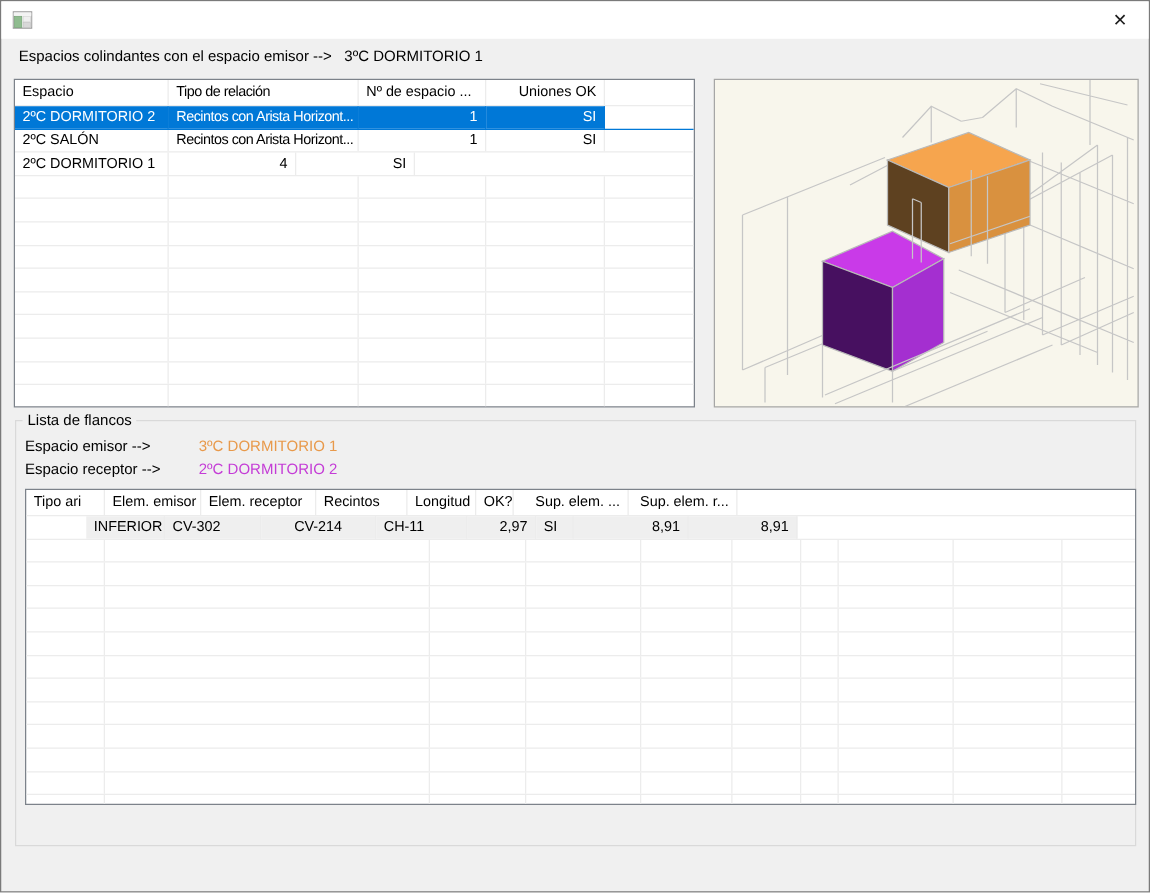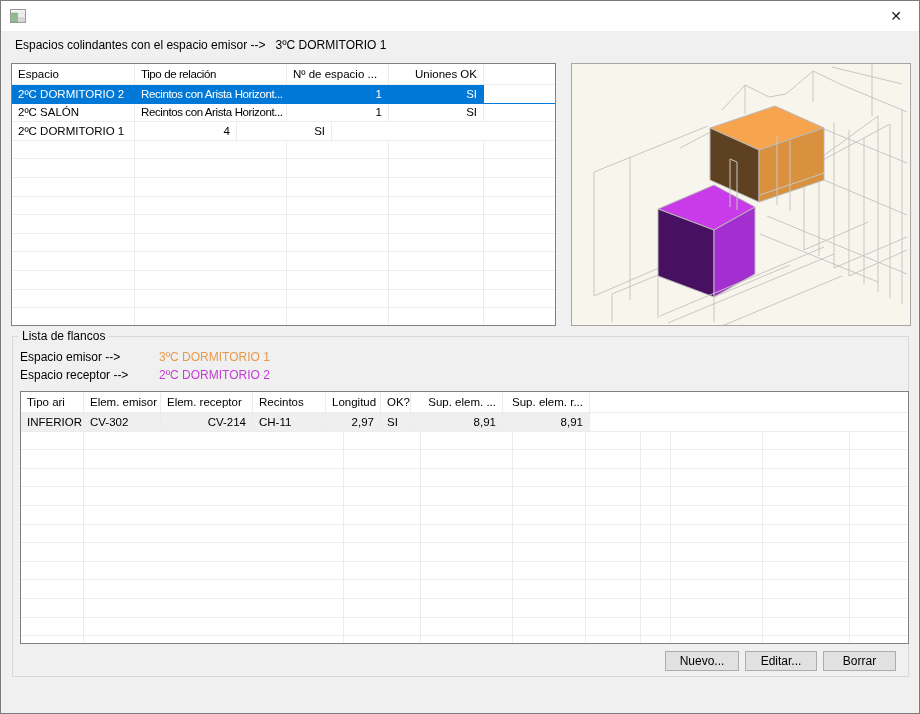--- a/index.html
+++ b/index.html
@@ -234,23 +234,23 @@
           <div class="td" style="width: 77px; text-align: left;">Elem. emisor</div>
           <div class="td" style="width: 92px; text-align: left;">Elem. receptor</div>
           <div class="td" style="width: 73px; text-align: left;">Recintos</div>
           <div class="td" style="width: 55px; text-align: left;">Longitud</div>
           <div class="td" style="width: 30px; text-align: left;">OK?</div>
           <div class="td" style="width: 92px; text-align: right;">Sup. elem. ...</div>
           <div class="td" style="width: 87px; text-align: right;">Sup. elem. r...</div>
           <div class="td fill"></div>
         </div>
         <div class="tr sel">
-          <div class="td cell" style="width: 63px; text-align: left;">INFERIOR</div>
+          <div class="td cell" style="width: 63px; text-align: left; margin-left: 48px;">INFERIOR</div>
           <div class="td cell" style="width: 77px; text-align: left;">CV-302</div>
-          <div class="td cell" style="width: 92px; text-align: right;">CV-214</div>
+          <div class="td cell" style="width: 92px; text-align: center;">CV-214</div>
           <div class="td cell" style="width: 73px; text-align: left;">CH-11</div>
           <div class="td cell" style="width: 55px; text-align: right;">2,97</div>
           <div class="td cell" style="width: 30px; text-align: left;">SI</div>
           <div class="td cell" style="width: 92px; text-align: right;">8,91</div>
           <div class="td cell" style="width: 87px; text-align: right;">8,91</div>
           <div class="td fill"></div>
         </div>
         <div class="tr empty">
           <div class="td" style="width: 63px;"></div>
           <div class="td" style="width: 260px;"></div>
@@ -390,21 +390,16 @@
           <div class="td" style="width: 92px;"></div>
           <div class="td" style="width: 73px;"></div>
           <div class="td" style="width: 55px;"></div>
           <div class="td" style="width: 30px;"></div>
           <div class="td" style="width: 92px;"></div>
           <div class="td" style="width: 87px;"></div>
           <div class="td fill"></div>
         </div>
       </div>
 
-    <div class="flank-btns">
-      <div class="btn btn-new">Nuevo...</div>
-      <div class="btn btn-edit">Editar...</div>
-      <div class="btn btn-del">Borrar</div>
-    </div>
   </div>
 
 
 </div>
 
 </body></html>

